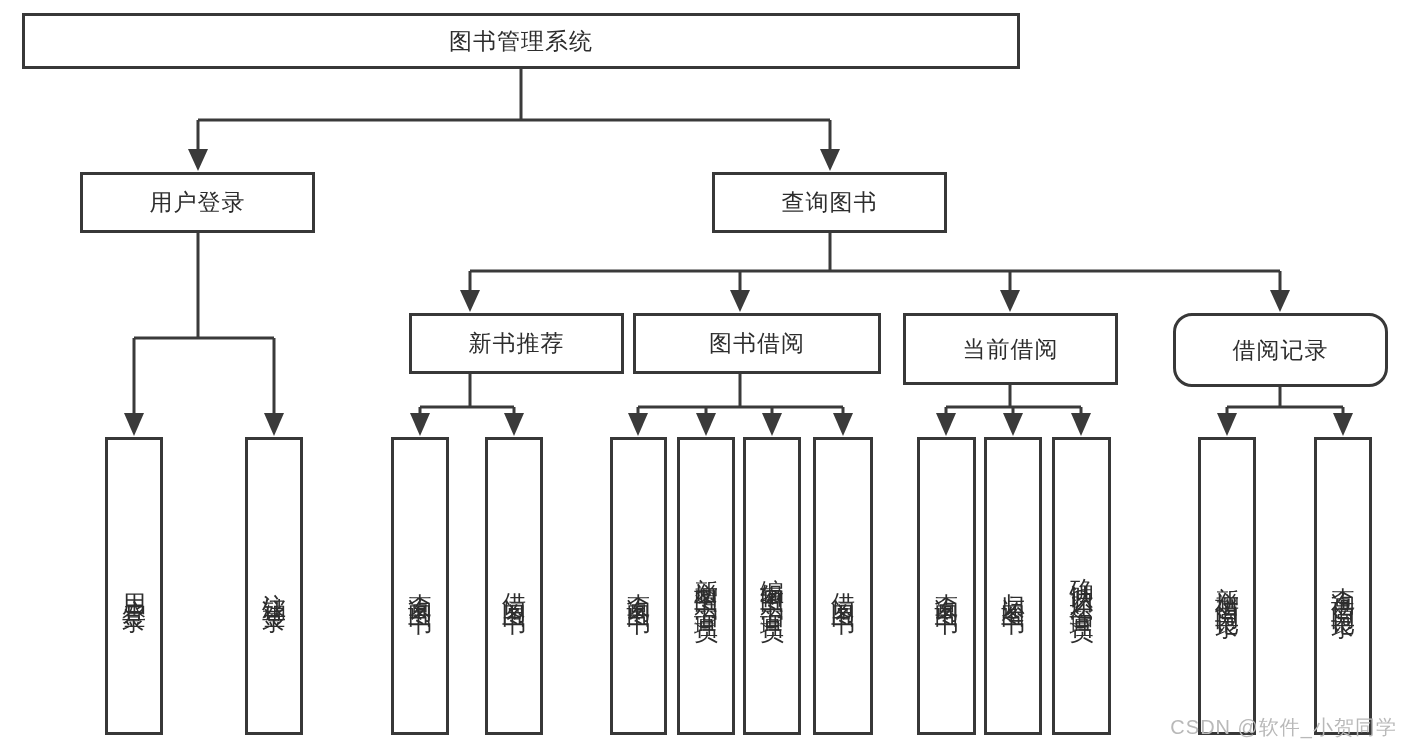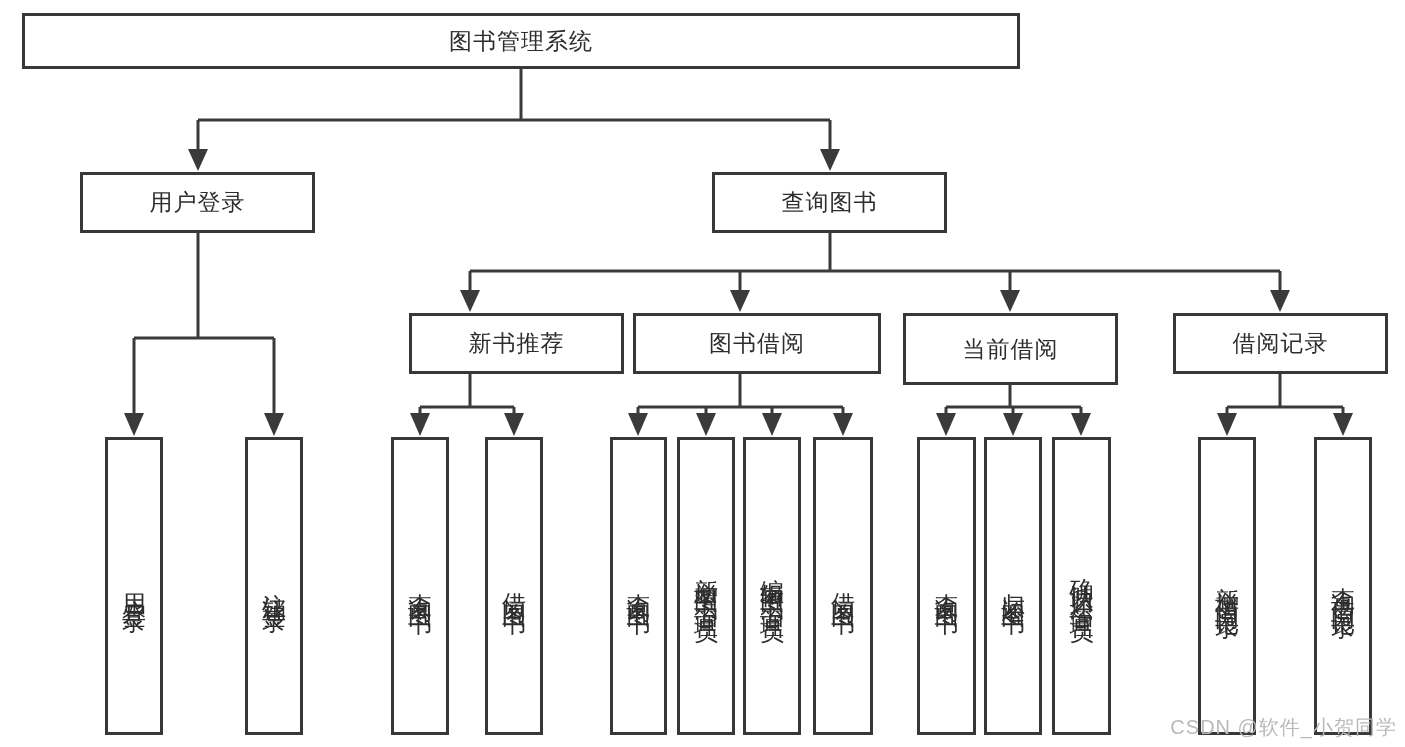--- a/index.html
+++ b/index.html
@@ -133,21 +133,21 @@
 
   <div class="node node-h" style="left:363px; top:313px; width:215px; height:61px;margin-left:46px;">
     <span>新书推荐</span>
   </div>
   <div class="node node-h" style="left:633px; top:313px; width:248px; height:61px;">
     <span>图书借阅</span>
   </div>
   <div class="node node-h" style="left:903px; top:313px; width:215px; height:72px;">
     <span>当前借阅</span>
   </div>
-  <div class="node node-h" style="left:1173px; top:313px; width:215px; height:61px;">
+  <div class="node node-h" style="left:1173px; top:313px; width:215px; height:74px;border-radius:19px;">
     <span>借阅记录</span>
   </div>
 
   <div class="node node-v" style="left:105px; top:437px; width:58px; height:298px;">
     <span>用户登录</span>
   </div>
   <div class="node node-v" style="left:245px; top:437px; width:58px; height:298px;">
     <span>注销登录</span>
   </div>
 

